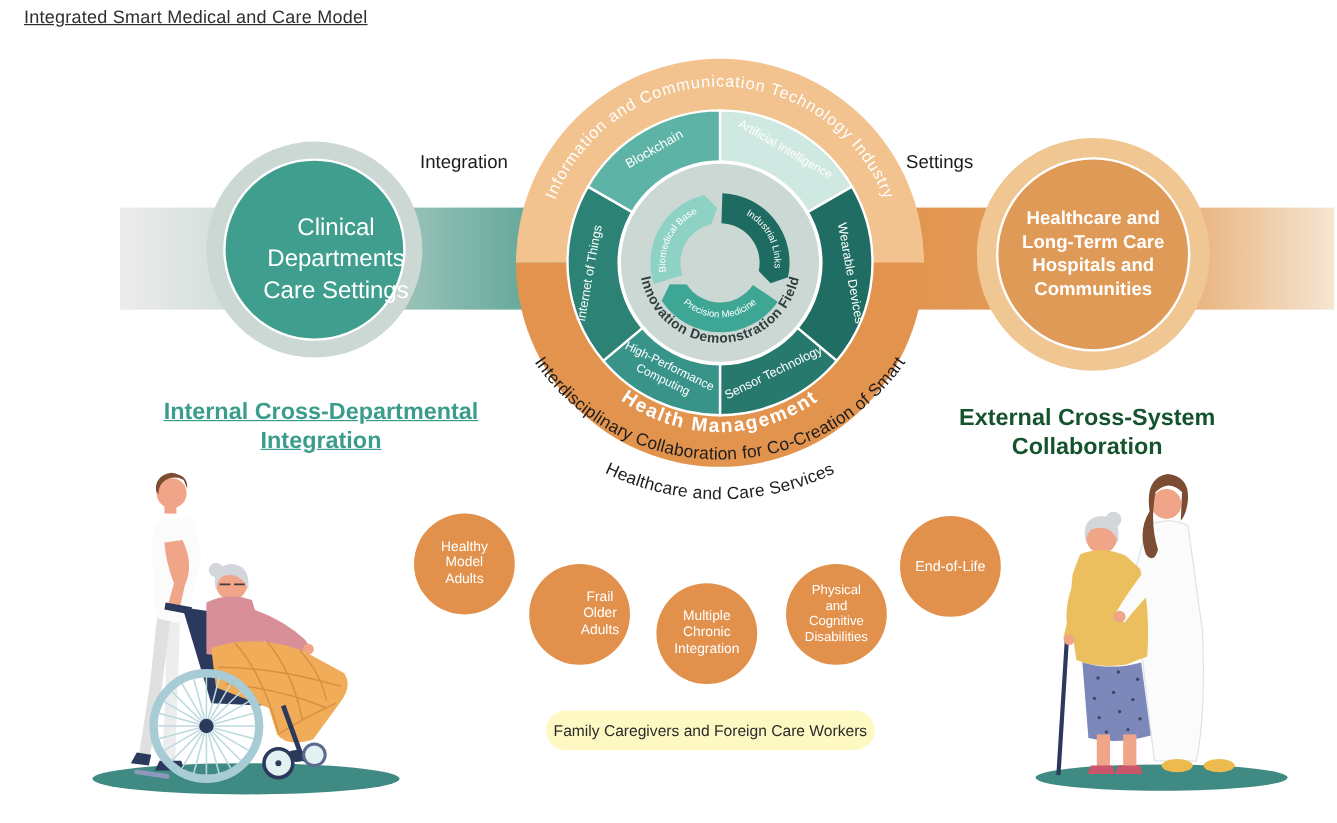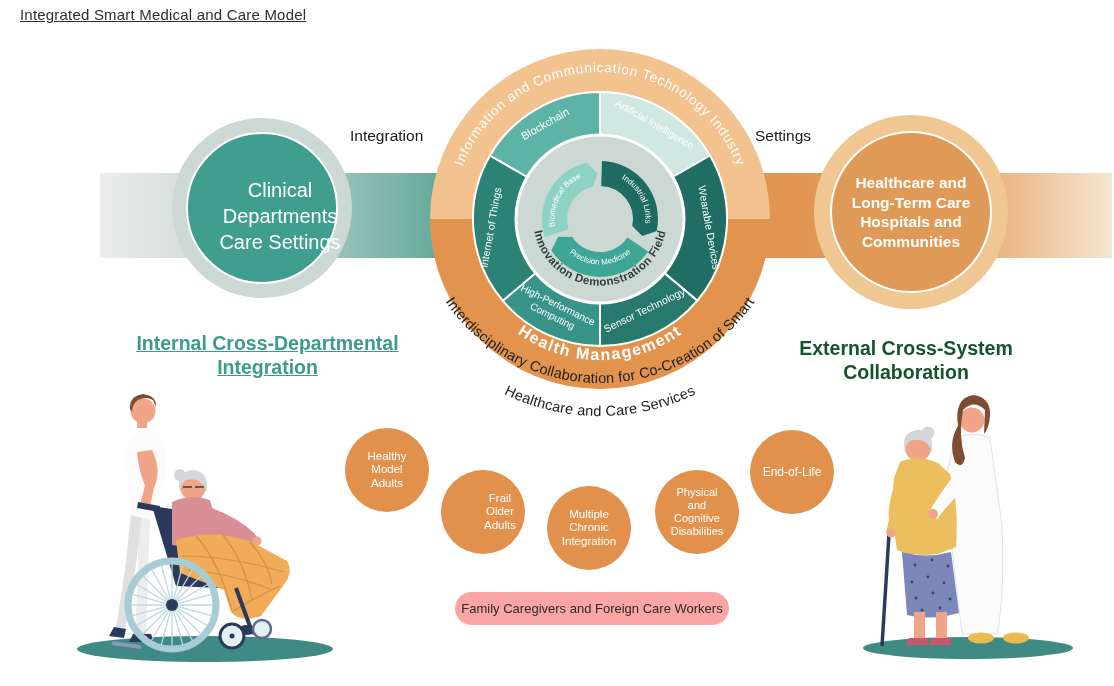--- a/index.html
+++ b/index.html
@@ -13,21 +13,21 @@
   .flow-label{font-size:15.5px;color:#1b1b1b;}
   .circle-text{color:#ffffff;text-align:center;font-weight:500;}
   .left-circle-text{left:200px;top:177px;width:160px;font-size:20px;line-height:1.3;}
   .right-circle-text{left:826px;top:173px;width:170px;font-size:15.5px;line-height:1.26;font-weight:bold;}
   .heading{font-weight:700;text-align:center;line-height:1.22;font-size:19.5px;}
   .heading-left{left:95px;top:332px;width:345px;color:#3a9c8b;text-decoration:underline;}
   .heading-right{left:748px;top:337px;width:316px;color:#14532d;}
   .group-text{width:84px;height:84px;display:flex;align-items:center;justify-content:center;
               text-align:center;color:#ffffff;font-size:11.5px;line-height:1.18;font-weight:500;}
   .group-text.small{font-size:11px;}
-  .pill{left:455px;top:592px;width:274px;height:33px;border-radius:17px;background:#fca5a5;
+  .pill{left:455px;top:592px;width:274px;height:33px;border-radius:17px;background:#fef9c3;
         display:flex;align-items:center;justify-content:center;font-size:13px;color:#2b2b2b;
         font-weight:500;}
   text{font-family:"Liberation Sans",sans-serif;}
 </style>
 </head>
 <body>
 
 <div class="stage">
 
 <svg width="1114" height="686" viewBox="0 0 1114 686">

